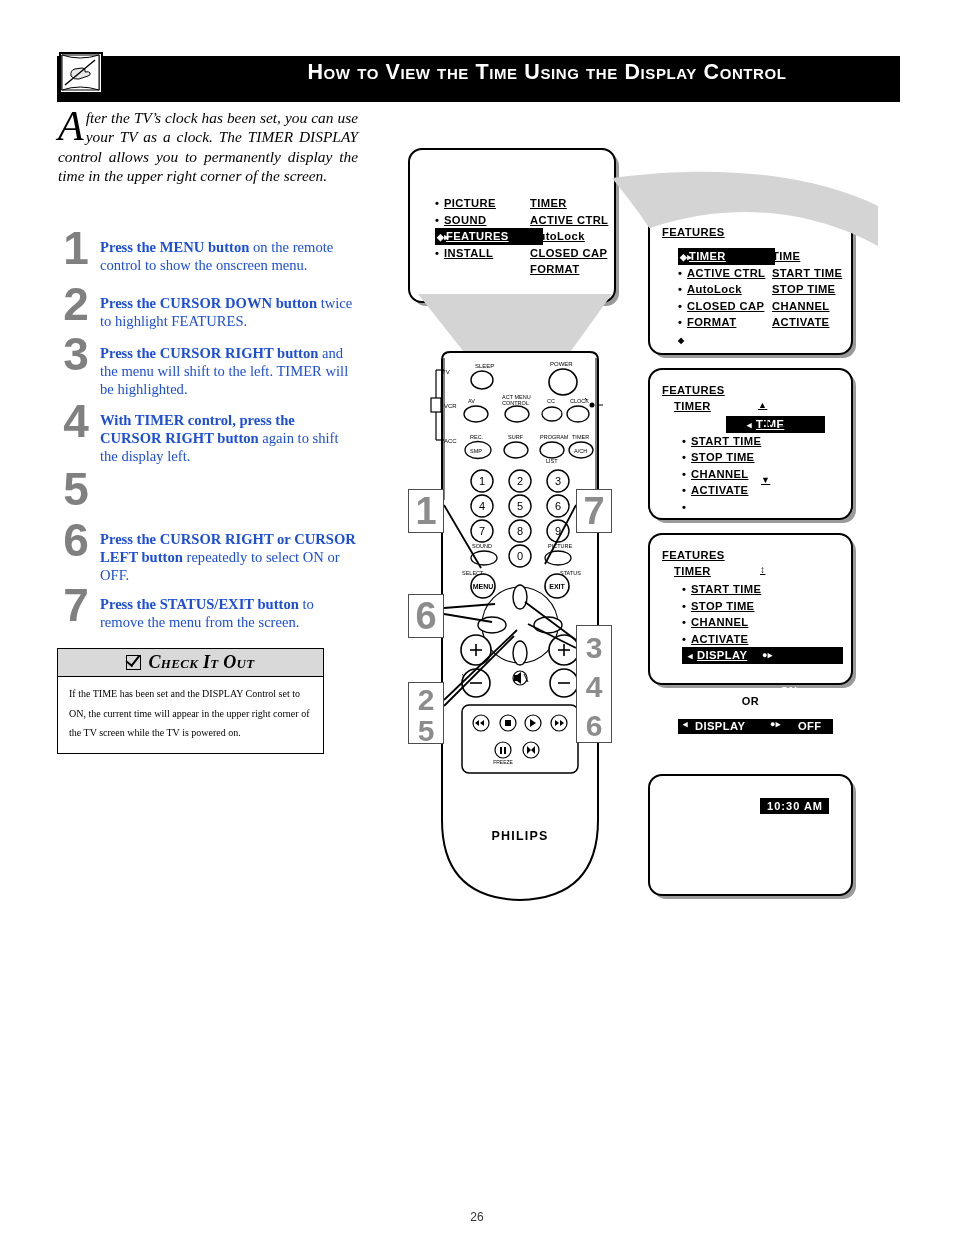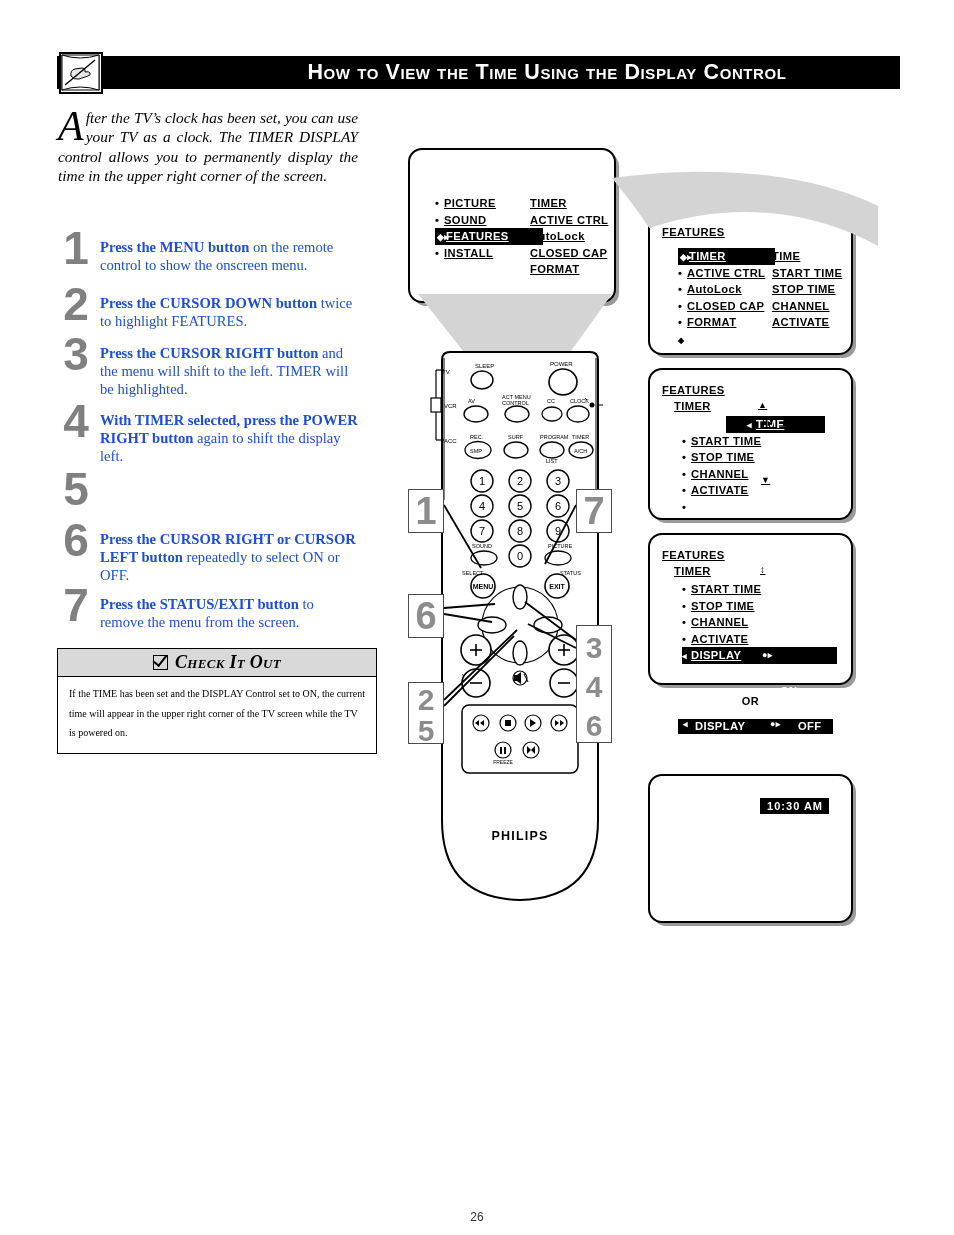--- a/index.html
+++ b/index.html
@@ -14,21 +14,21 @@
     font-family: "Liberation Serif", serif;
     overflow: hidden;
   }
 
   
   #header-bar {
     position: absolute;
     left: 57px;
     top: 56px;
     width: 843px;
-    height: 33px;
+    height: 46px;
     background: #000000;
   }
   #header-title {
     position: absolute;
     left: 140px;
     top: 0px;
     width: 700px;
     height: 33px;
     line-height: 33px;
     color: #ffffff;
@@ -96,21 +96,21 @@
     line-height: 18.2px;
     color: #1d4ed8;
   }
   .step-txt b { font-weight: bold; }
 
   
   #checkbox-wrap {
     position: absolute;
     left: 57px;
     top: 648px;
-    width: 320px;
+    width: 267px;
     border: 1.6px solid #000;
     box-sizing: border-box;
     background: #fff;
   }
   #checkbox-head {
     background: #d9d9d9;
     border-bottom: 1.6px solid #000;
     height: 27px;
     line-height: 27px;
     text-align: center;
@@ -183,21 +183,21 @@
 
   
   #screen1 { left: 408px; top: 148px; width: 208px; height: 155px; }
   
   #screen2 { left: 648px; top: 203px; width: 205px; height: 152px; }
   
   #screen3 { left: 648px; top: 368px; width: 205px; height: 152px; }
   
   #screen4 { left: 648px; top: 533px; width: 205px; height: 152px; }
   
-  #screen5 { left: 648px; top: 774px; width: 205px; height: 149px; }
+  #screen5 { left: 648px; top: 774px; width: 205px; height: 122px; }
 
   .off-bar {
     position: absolute;
     left: 678px;
     top: 719px;
     width: 155px;
     height: 15px;
     background: #000;
     color: #fff;
   }
@@ -304,21 +304,21 @@
   <div class="step-txt"><b>Press the CURSOR DOWN button</b><span> twice to highlight FEATURES.</span></div>
 </div>
 
 <div class="step" id="step3" style="top:344px;">
   <div class="step-num">3</div>
   <div class="step-txt"><b>Press the CURSOR RIGHT button</b><span> and the menu will shift to the left. TIMER will be highlighted.</span></div>
 </div>
 
 <div class="step" id="step4" style="top:411px;">
   <div class="step-num">4</div>
-  <div class="step-txt"><b>With TIMER selected, press the POWER RIGHT button</b><span> again to shift the display left.</span></div>
+  <div class="step-txt"><b>With TIMER control, press the CURSOR RIGHT button</b><span> again to shift the display left.</span></div>
 </div>
 
 <div class="step" id="step5" style="top:479px;">
   <div class="step-num">5</div>
 </div>
 
 <div class="step" id="step6" style="top:530px;">
   <div class="step-num">6</div>
   <div class="step-txt"><b>Press the CURSOR RIGHT or CURSOR LEFT button</b><span> repeatedly to select ON or OFF.</span></div>
 </div>
@@ -398,21 +398,21 @@
 
 <div class="tvscreen" id="screen4">
   <div class="osd" style="position:absolute;left:12px;top:14px;">FEATURES</div>
   <div class="osd" style="position:absolute;left:24px;top:30px;">TIMER</div>
   <div class="osd" style="position:absolute;left:110px;top:29px;font-size:10px;">↕</div>
   <div style="position:absolute;left:32px;top:46px;">
     <div class="menurow osd"><span class="bullet">•</span><span>START TIME</span></div>
     <div class="menurow osd"><span class="bullet">•</span><span>STOP TIME</span></div>
     <div class="menurow osd"><span class="bullet">•</span><span>CHANNEL</span></div>
     <div class="menurow osd"><span class="bullet">•</span><span>ACTIVATE</span></div>
-    <div class="menurow osd osd-hl" style="width:155px;padding-left:0;position:relative;">
+    <div class="menurow osd osd-hl" style="width:155px;padding-left:6px;position:relative;">
       <span class="bullet" style="font-size:9px;">◂</span><span>DISPLAY</span>
       <span style="position:absolute;left:80px;font-size:9px;">●▸</span>
       <span style="position:absolute;left:98px;margin-top:36px;">ON</span>
     </div>
   </div>
 </div>
 
 <div id="or-label">OR</div>
 <div class="off-bar osd">
   <span style="position:absolute;left:5px;top:0px;font-size:9px;">◂</span>

